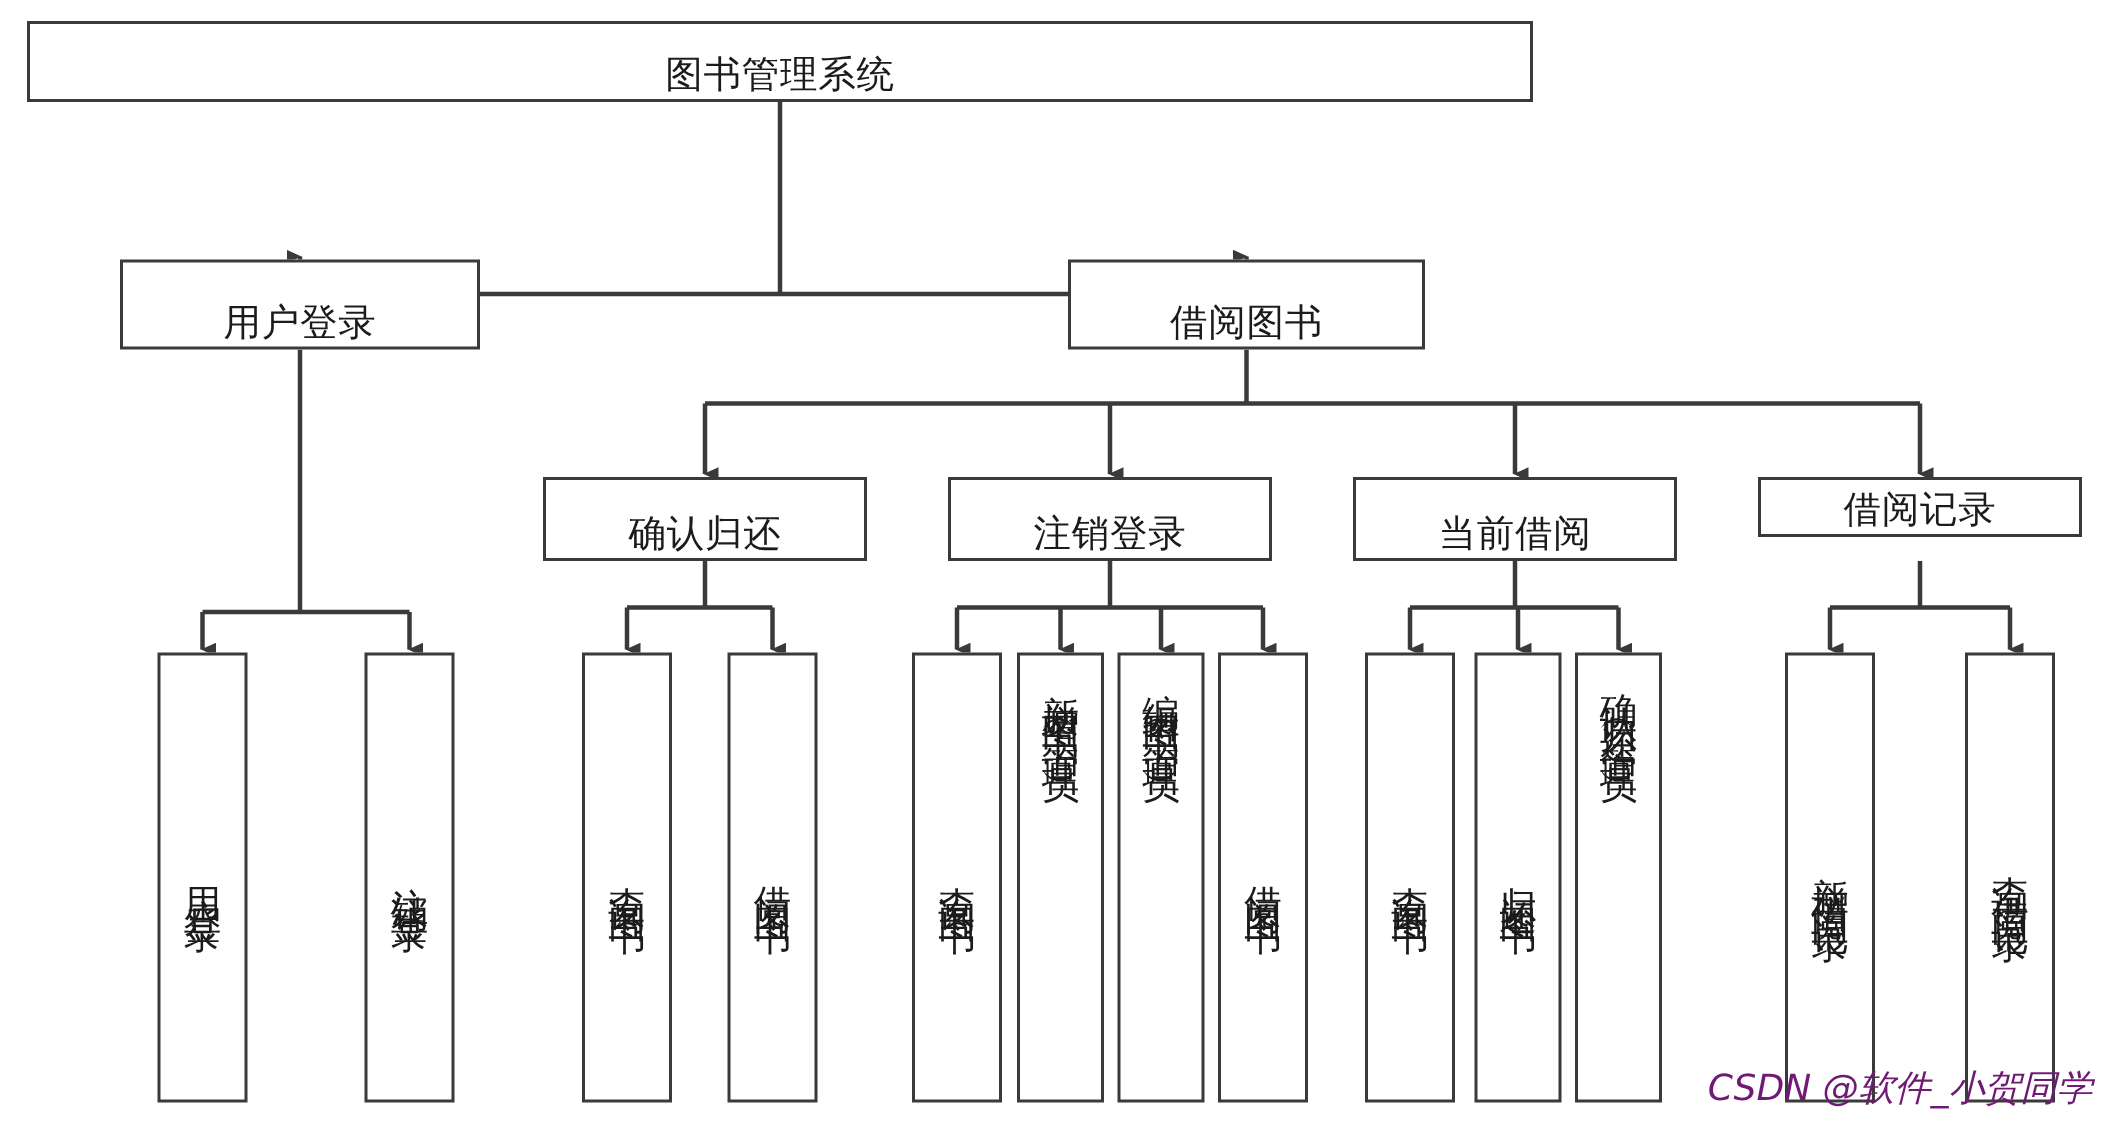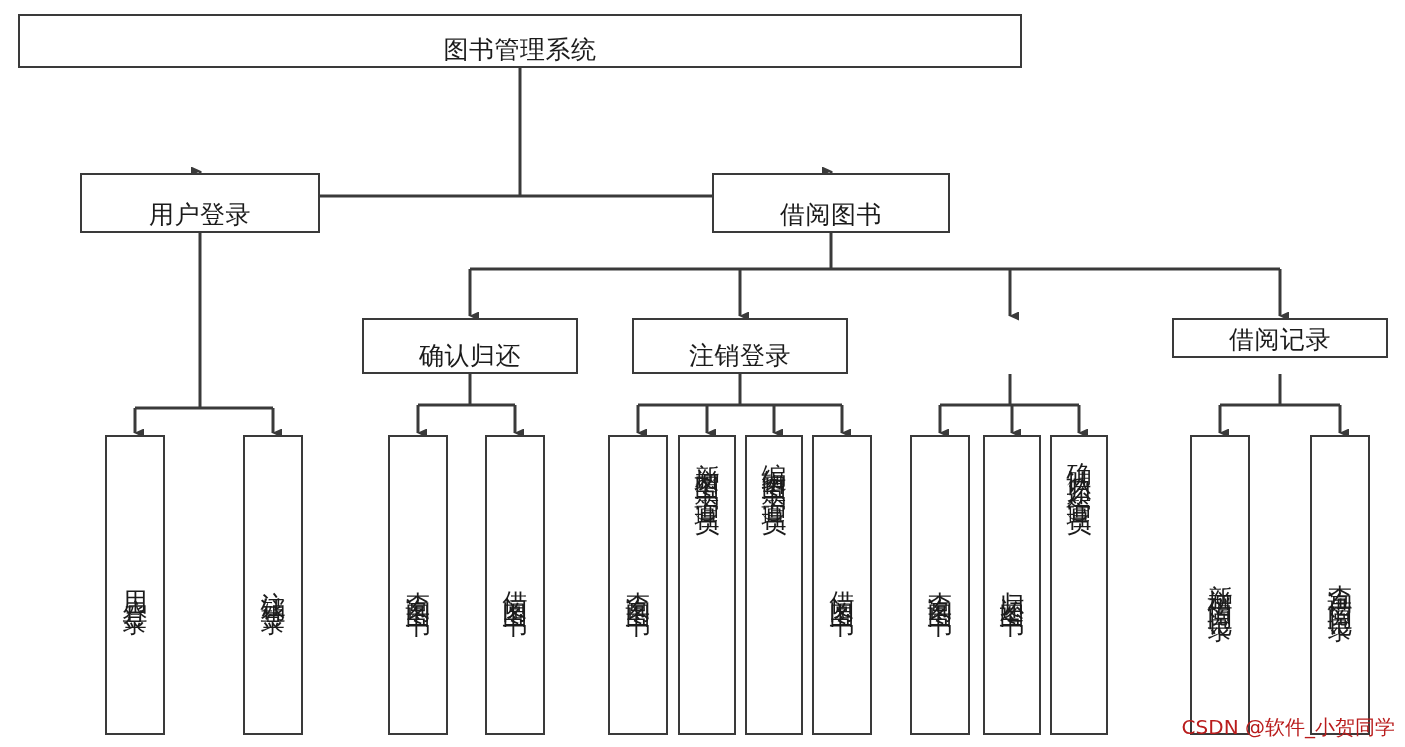--- a/index.html
+++ b/index.html
@@ -64,24 +64,25 @@
     text-orientation: upright;
     font-size: 25px;
     line-height: 1.0;
     letter-spacing: 7px;
     white-space: nowrap;
   }
   #watermark {
     position: absolute;
     right: 10px;
     bottom: 6px;
-    font-size: 20px;
-    color: #b91c1c;
+    font-size: 24px;
+    color: #701a75;
     white-space: nowrap;
     user-select: none;
+    font-style: italic;
   }
 </style>
 </head>
 <body>
 
 <div id="diagram-root">
 
   <svg id="edges-layer" viewBox="0 0 1405 747" width="1405" height="747" xmlns="http://www.w3.org/2000/svg">
     <defs>
       <marker id="arrowhead" markerWidth="9" markerHeight="10" refX="4.5" refY="9" orient="auto" markerUnits="userSpaceOnUse">
@@ -135,20 +136,23 @@
   <div class="node horiz" style="left: 712px; top: 173px; width: 238px; height: 60px;">
     <span class="node-label">借阅图书</span>
   </div>
 
   <div class="node horiz" style="left: 362px; top: 318px; width: 216px; height: 56px;">
     <span class="node-label">确认归还</span>
   </div>
   <div class="node horiz" style="left: 632px; top: 318px; width: 216px; height: 56px;">
     <span class="node-label">注销登录</span>
   </div>
+  <div class="node horiz" style="left: 902px; top: 318px; width: 216px; height: 56px;">
+    <span class="node-label">当前借阅</span>
+  </div>
   <div class="node horiz" style="left: 1172px; top: 318px; width: 216px; height: 40px;">
     <span class="node-label">借阅记录</span>
   </div>
 
   <div class="node vert" style="left: 105px; top: 435px; width: 60px; height: 300px;">
     <span class="node-label">用户登录</span>
   </div>
   <div class="node vert" style="left: 243px; top: 435px; width: 60px; height: 300px;">
     <span class="node-label">注销登录</span>
   </div>

